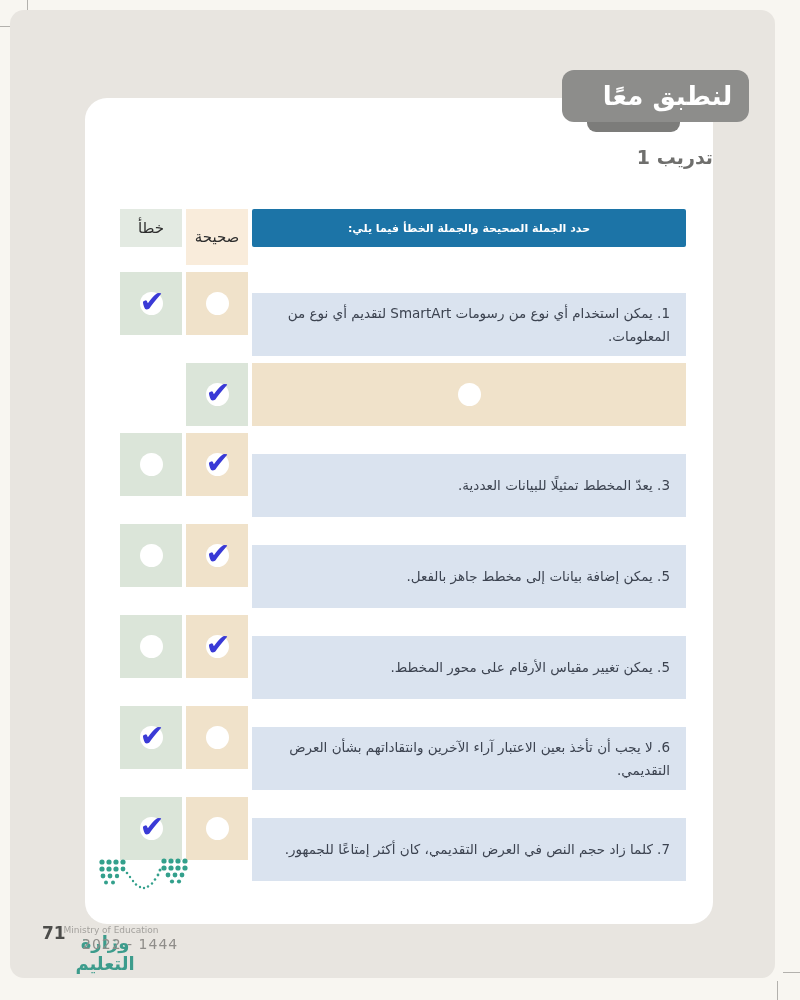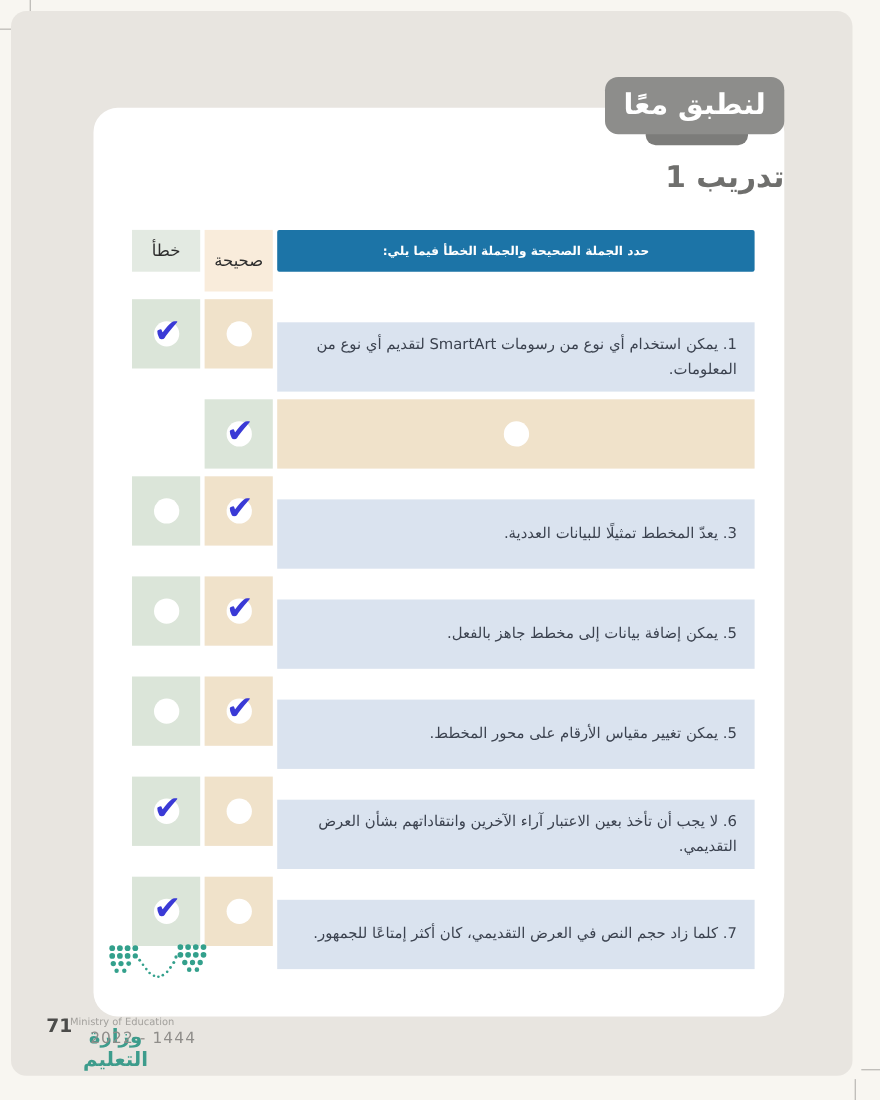--- a/index.html
+++ b/index.html
@@ -18,34 +18,35 @@
   .content-area{
     position:absolute;left:10px;top:10px;width:765px;height:968px;
     background:#e8e5e0;border-radius:14px;
   }
   .card{
     position:absolute;left:85px;top:98px;width:628px;height:826px;
     background:#ffffff;border-radius:22px;
   }
   
   .badge{
-    position:absolute;left:550px;top:70px;width:163px;height:52px;
+    position:absolute;left:562px;top:70px;width:163px;height:52px;
     background:var(--badge-gray,#8d8d8b);border-radius:12px;
     display:flex;align-items:center;justify-content:center;
     color:#ffffff;font-size:26px;font-weight:bold;direction:rtl;
     z-index:3;
+    padding-left:24px;
   }
   .badge-tab{
     position:absolute;left:587px;top:118px;width:93px;height:14px;
     background:#7c7c7a;border-radius:0 0 9px 9px;z-index:2;
   }
   .exercise-label{
     position:absolute;left:550px;top:146px;width:163px;
     text-align:right;direction:rtl;
-    font-size:27px;font-weight:bold;color:#6f6f6d;z-index:3;
+    font-size:19px;font-weight:bold;color:#6f6f6d;z-index:3;
   }
 
   
   .table{
     position:absolute;left:120px;top:209px;width:566px;direction:rtl;z-index:3;
   }
   .t-row{
     display:grid;grid-template-columns:434px 62px 62px;gap:4px;
     margin-bottom:7px;
   }

